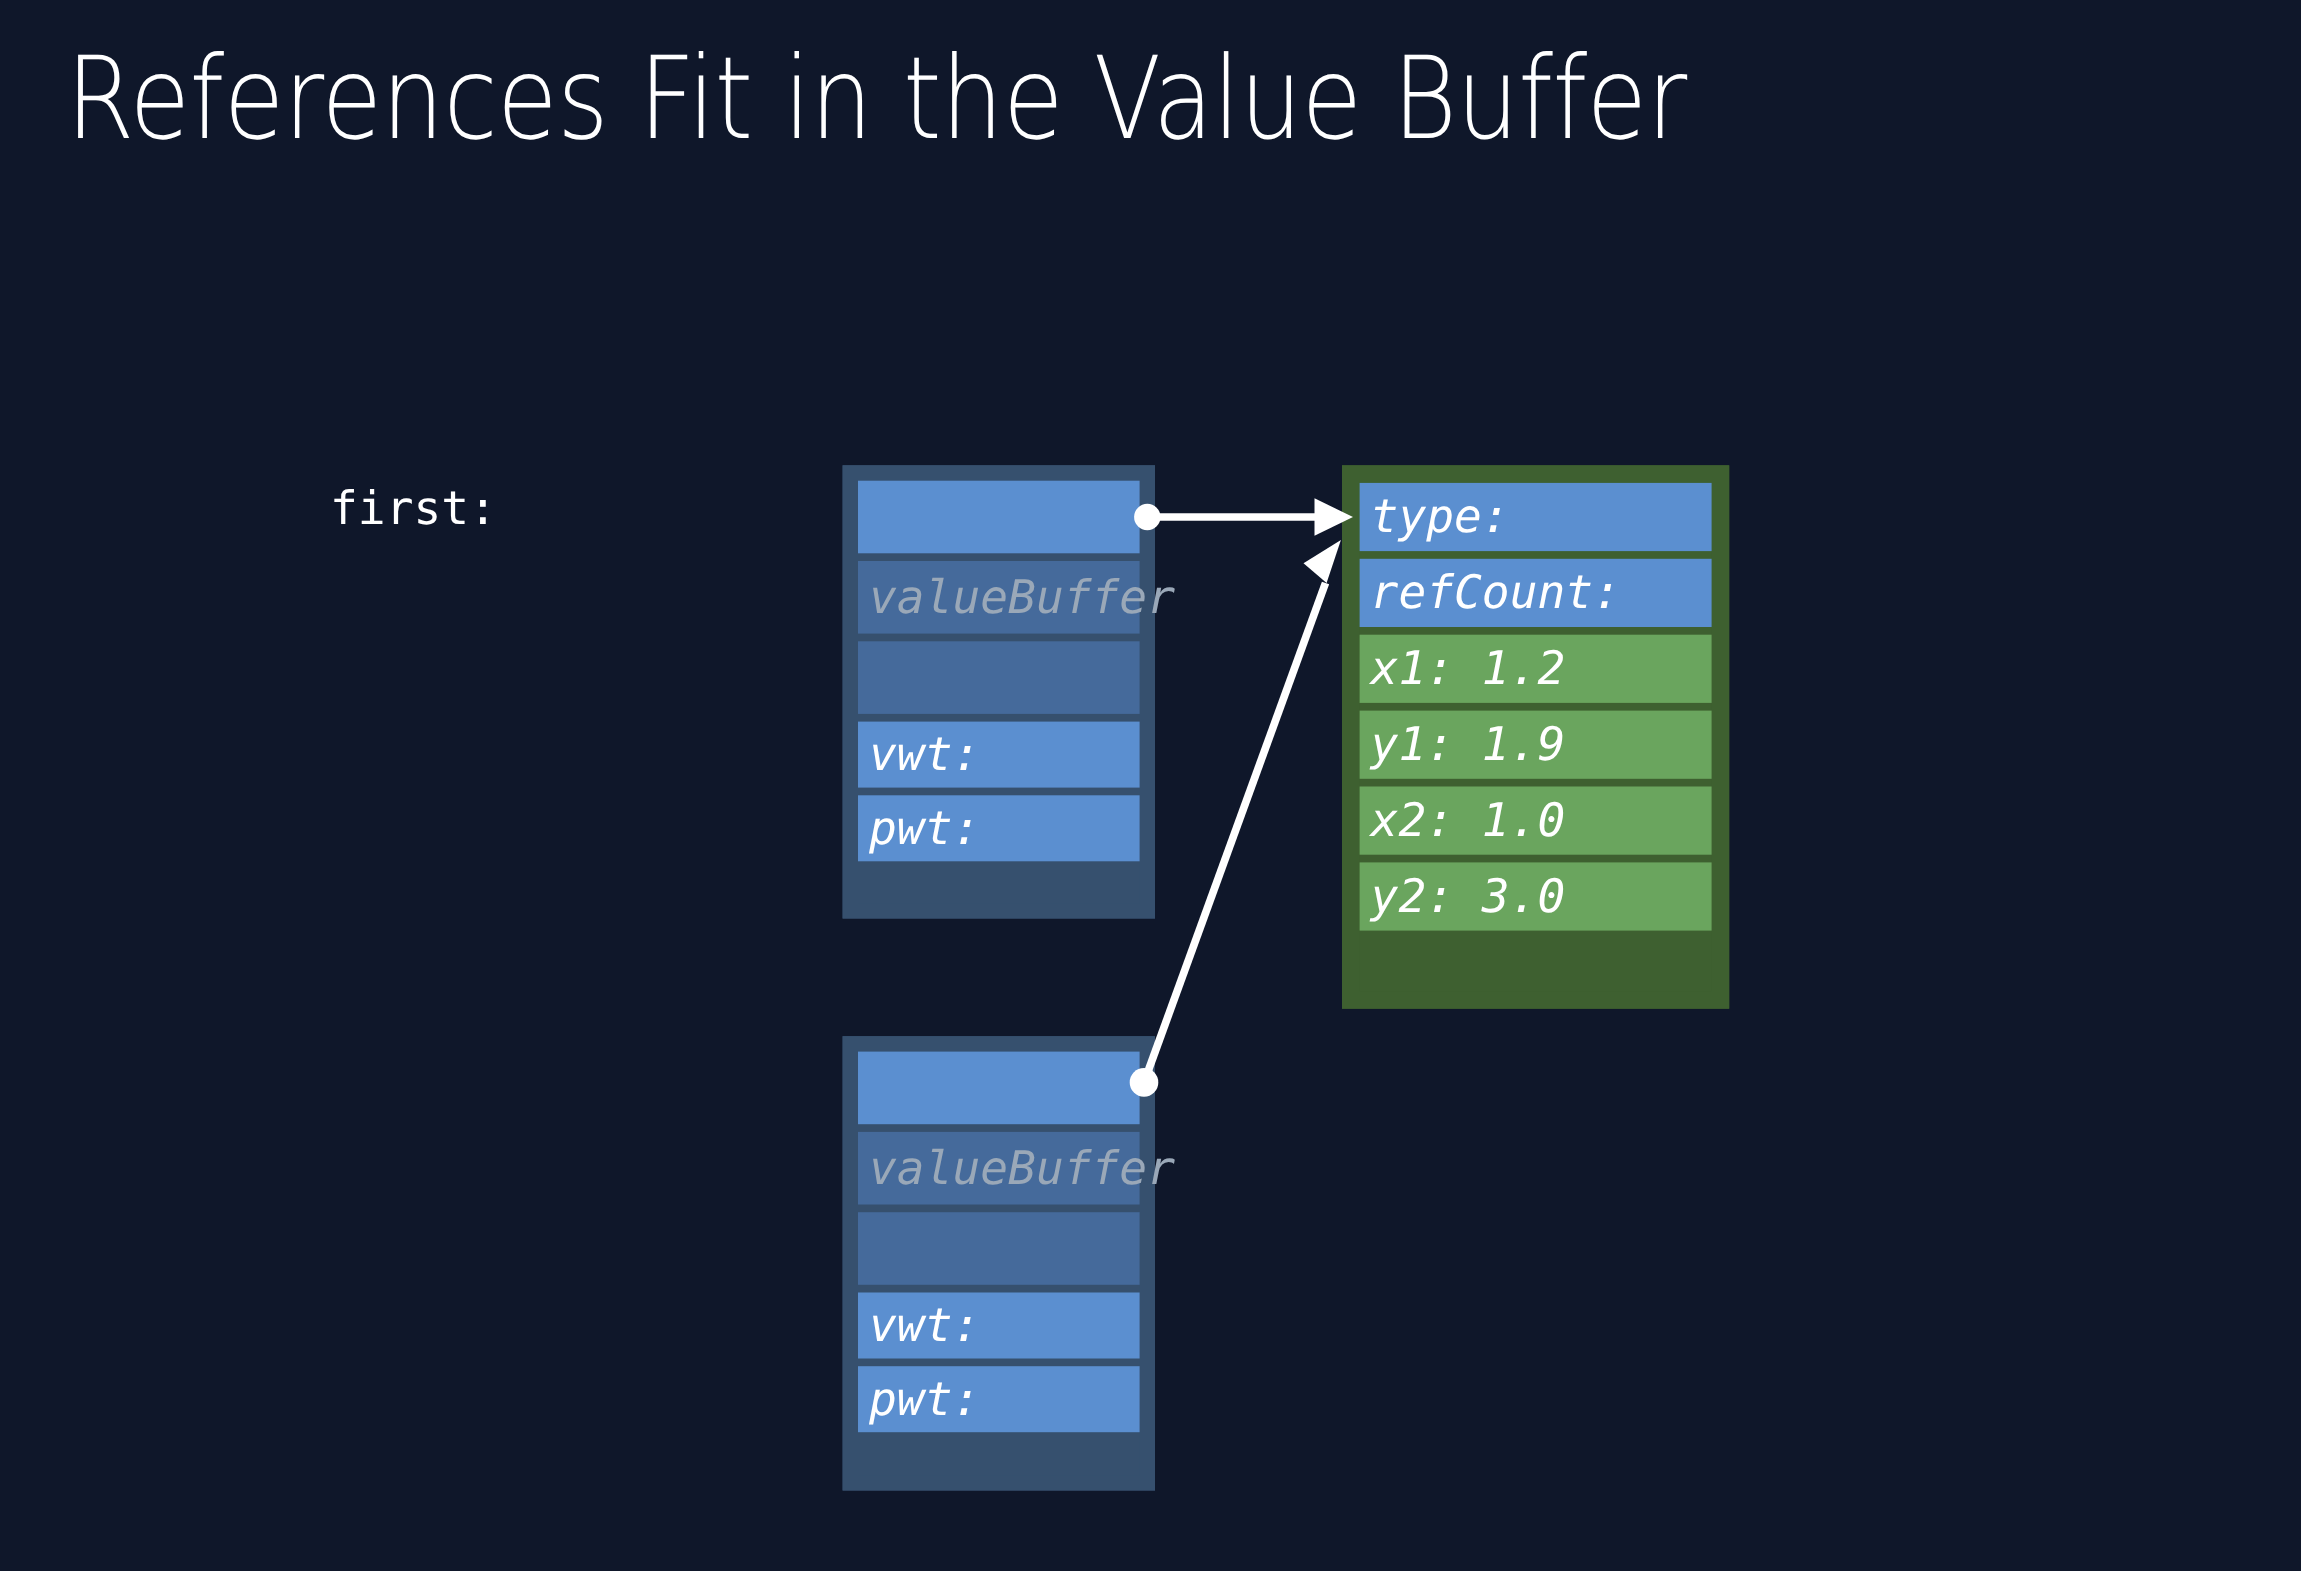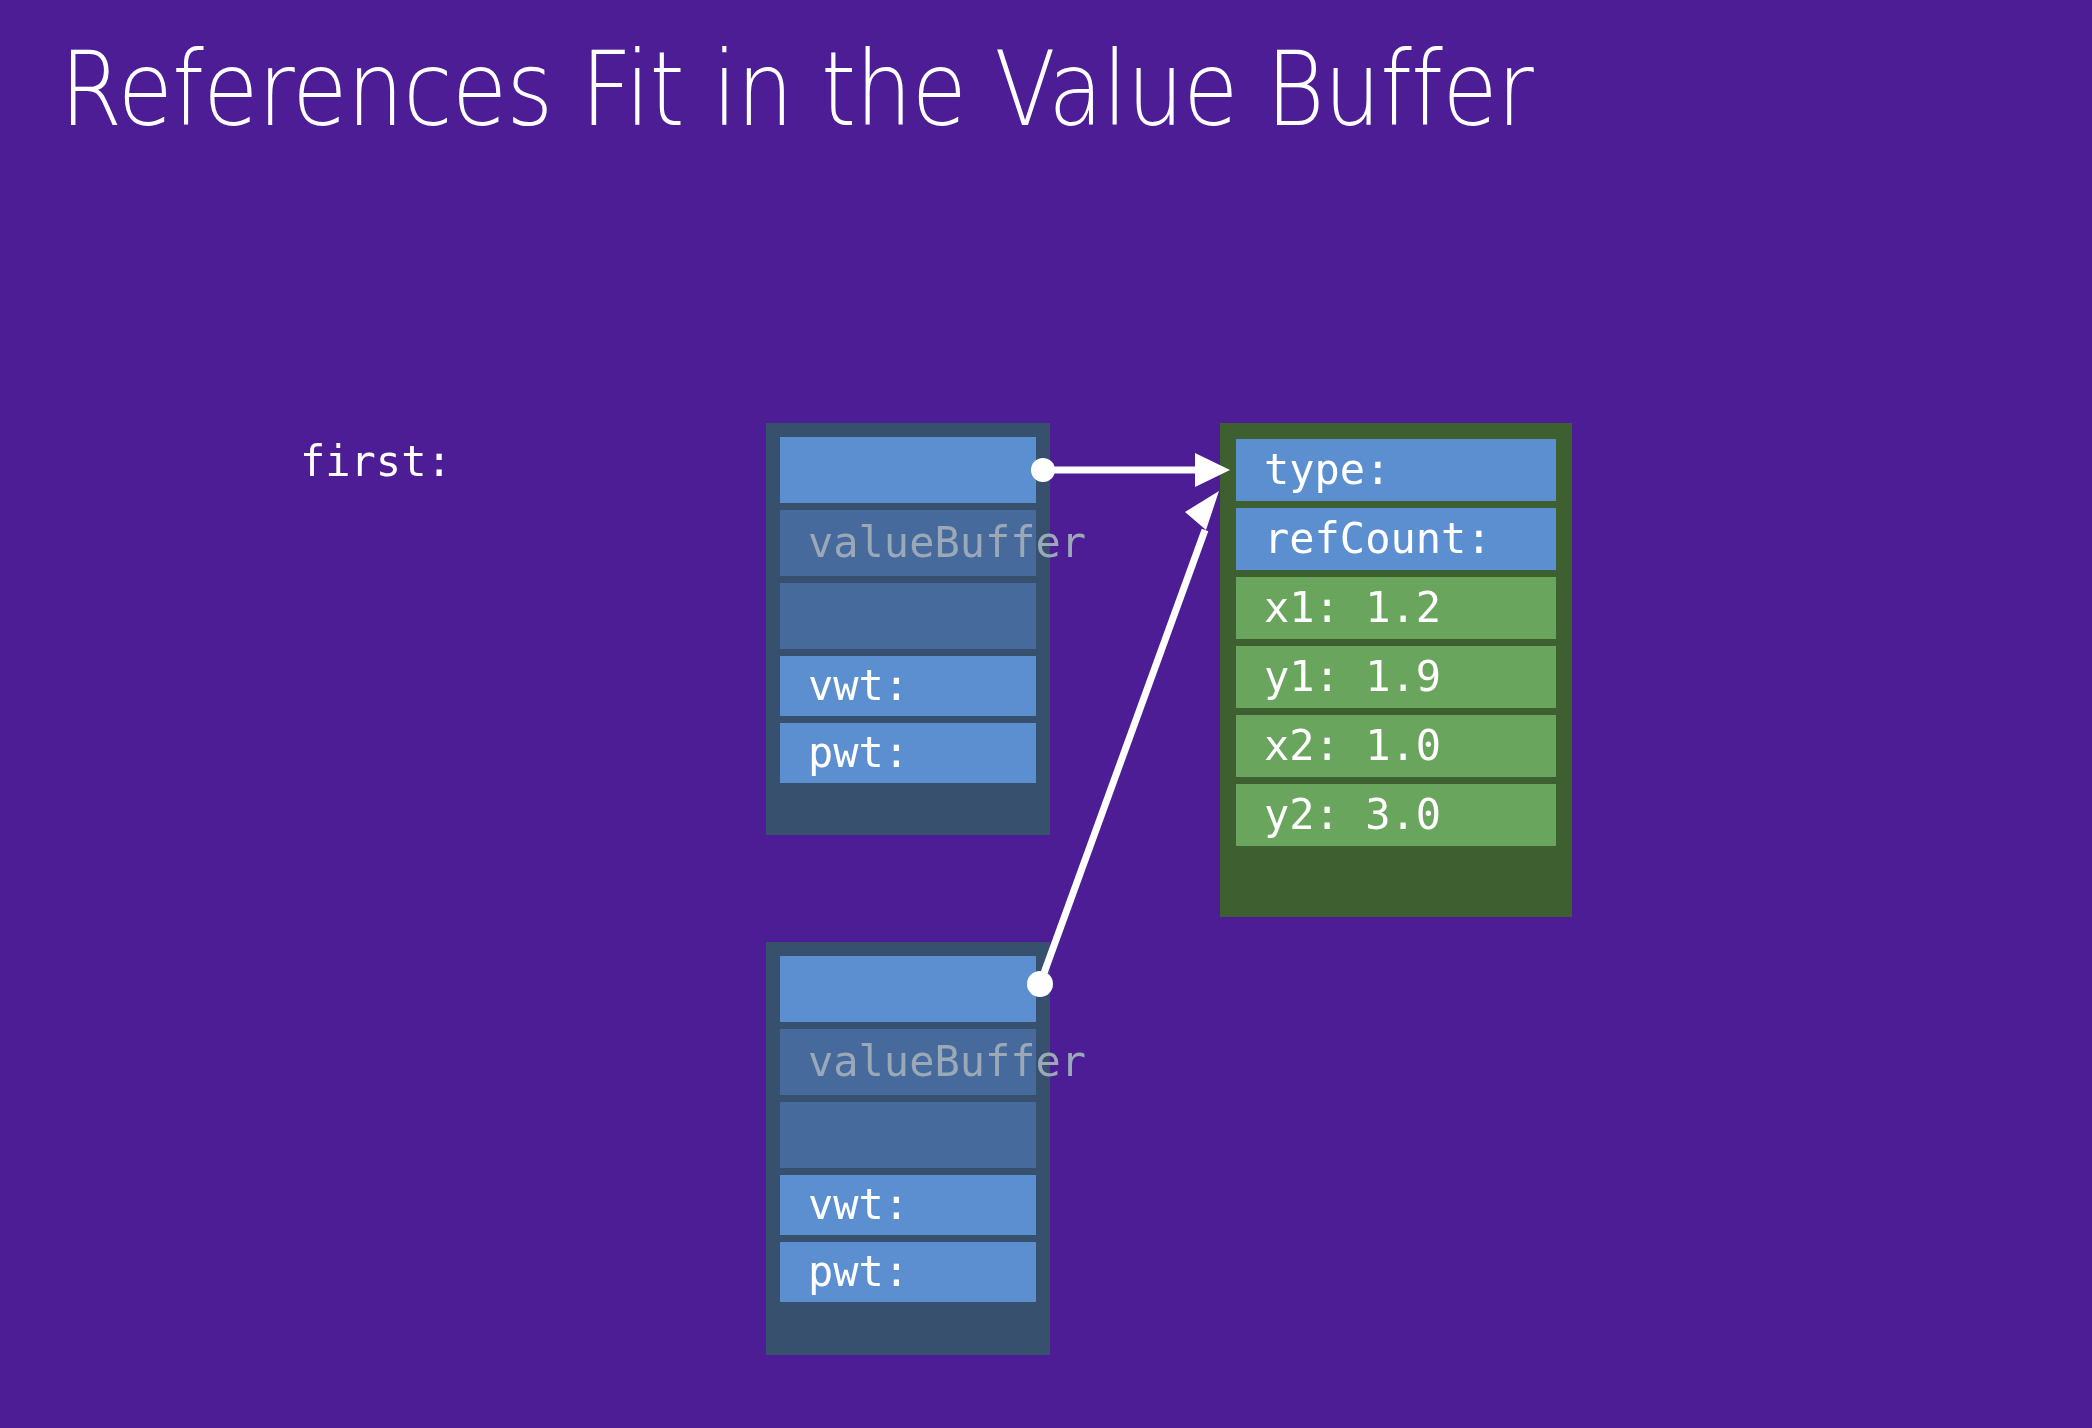--- a/index.html
+++ b/index.html
@@ -13,21 +13,21 @@
     position: relative;
     overflow: hidden;
     font-family: "Liberation Sans", sans-serif;
   }
 
   #slide {
     position: absolute;
     left: 0; top: 0;
     width: 2092px;
     height: 1428px;
-    background: #4c1d95;
+    background: #0f172a;
   }
 
   
   #slide-title {
     position: absolute;
     left: 60px;
     top: 28px;
     width: 1900px;
     color: #ffffff;
     font-family: "DejaVu Sans", sans-serif;
@@ -71,23 +71,24 @@
   }
 
   .slot {
     box-sizing: border-box;
     display: flex;
     align-items: center;
     color: #ffffff;
     font-family: "DejaVu Sans Mono", monospace;
     font-size: 42px;
     line-height: 42px;
-    padding-left: 28px;
+    padding-left: 10px;
     margin-bottom: 7px;
     flex: 0 0 auto;
+    font-style: italic;
   }
   .slot:last-child { margin-bottom: 0; }
 
   .slot-light   { background: #5b8fd0; }
   .slot-dark    { background: #456a9b; }
   .slot-green   { background: #6aa55e; }
 
   .slot-vb-label {
     color: #9aa8b8;
   }

